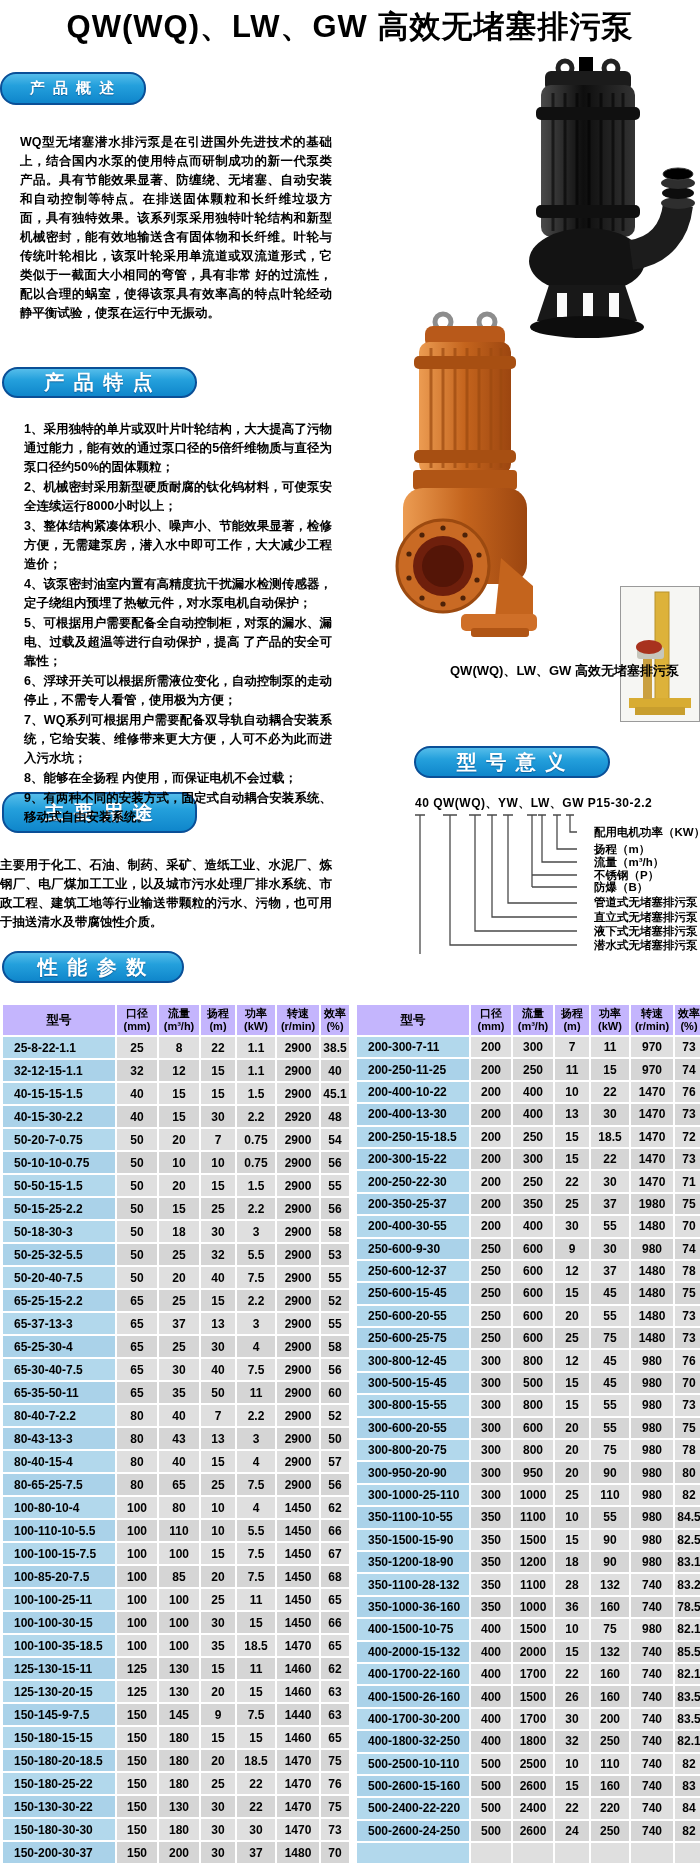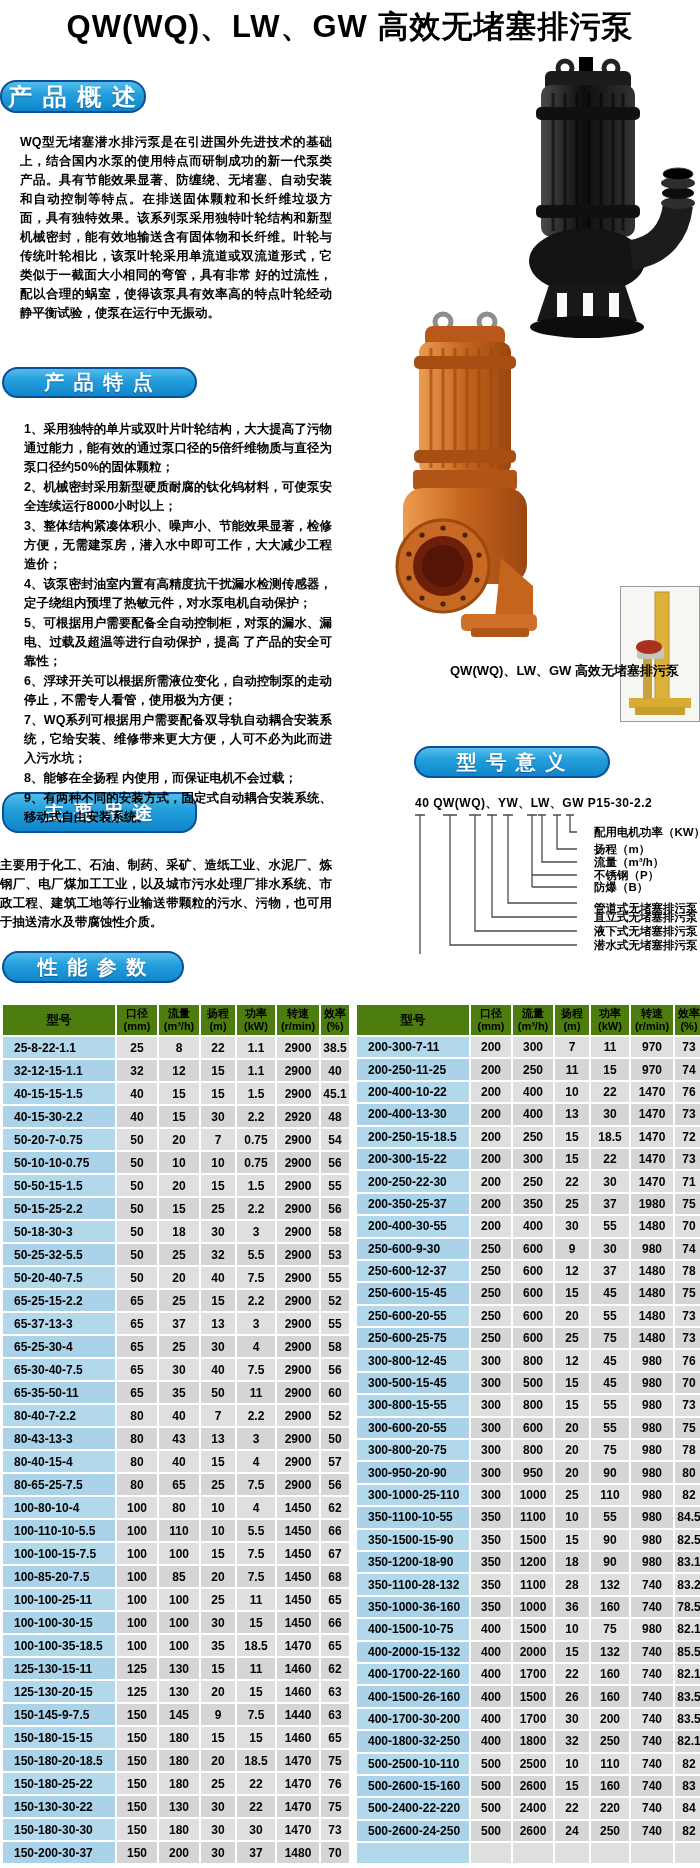--- a/index.html
+++ b/index.html
@@ -24,38 +24,38 @@
   .frame-box{position:absolute;border:1px solid #9a9a9a;background:#f6f6f3;box-sizing:border-box;}
 
   .pump-caption{position:absolute;font-size:13px;font-weight:bold;white-space:nowrap;}
 
   .model-code{position:absolute;font-size:12px;font-weight:bold;letter-spacing:.5px;white-space:nowrap;}
   .diagram-svg{position:absolute;left:395px;top:792px;}
   .diag-label{position:absolute;left:578px;font-size:11.5px;font-weight:bold;line-height:13px;white-space:nowrap;padding-left:16px;}
 
   .tables-wrap{position:absolute;left:1px;top:1003px;width:700px;display:flex;gap:4px;}
   table.perf{border-collapse:collapse;table-layout:fixed;width:348px;}
-  .perf th{background:#4d7c0f;border:2px solid #fff;font-size:11px;font-weight:bold;
+  .perf th{background:#c4b5fd;border:2px solid #fff;font-size:11px;font-weight:bold;
     height:30px;padding:0;text-align:center;line-height:13px;}
-  .perf th.model{background:#4d7c0f;font-size:12.5px;}
+  .perf th.model{background:#c4b5fd;font-size:12.5px;}
   .perf th span{display:block;}
   .perf td{border:2px solid #fff;height:20.4px;font-size:12px;font-weight:bold;padding:0;overflow:hidden;white-space:nowrap;}
   .perf td.model{background:#b2d8ec;text-align:left;padding-left:11px;}
   .perf td.val{background:#dfdfdf;text-align:center;}
   .perf tbody tr:nth-child(even) td.val{background:#d5d5d5;}
   .perf tbody tr:nth-child(even) td.model{background:#aad2e9;}
 </style>
 </head>
 <body>
 
 <div id="page">
 
   <div class="page-title">QW(WQ)、LW、GW 高效无堵塞排污泵</div>
 
-  <div class="section-btn" style="left:0;top:80px;width:146px;height:33px;font-size:24px;">产 品 概 述</div>
+  <div class="section-btn" style="left:0;top:72px;width:146px;height:33px;font-size:15px;">产 品 概 述</div>
   <div class="section-btn" style="left:2px;top:367px;width:195px;height:31px;">产 品 特 点</div>
   <div class="section-btn" style="left:414px;top:746px;width:196px;height:32px;">型 号 意 义</div>
   <div class="section-btn" style="left:2px;top:792px;width:195px;height:41px;">主 要 用 途</div>
   <div class="section-btn" style="left:2px;top:951px;width:182px;height:32px;">性 能 参 数</div>
 
   <div class="body-text" style="left:0;top:133px;width:312px;padding-left:20px;">WQ型无堵塞潜水排污泵是在引进国外先进技术的基础上，结合国内水泵的使用特点而研制成功的新一代泵类产品。具有节能效果显著、防缠绕、无堵塞、自动安装和自动控制等特点。在排送固体颗粒和长纤维垃圾方面，具有独特效果。该系列泵采用独特叶轮结构和新型机械密封，能有效地输送含有固体物和长纤维。叶轮与传统叶轮相比，该泵叶轮采用单流道或双流道形式，它类似于一截面大小相同的弯管，具有非常 好的过流性，配以合理的蜗室，使得该泵具有效率高的特点叶轮经动静平衡试验，使泵在运行中无振动。</div>
 
   <div class="pump-figure" style="left:495px;top:55px;width:205px;height:300px;">
     <svg width="205" height="300" viewBox="0 0 205 300">
       <defs>
@@ -181,21 +181,21 @@
       <path d="M147,23 V70 H182"></path>
       <path d="M162,23 V57 H182"></path>
       <path d="M175,23 V40 H182"></path>
     </g>
   </svg>
   <div class="diag-label" style="top:826px;">配用电机功率（KW）</div>
   <div class="diag-label" style="top:843px;">扬程（m）</div>
   <div class="diag-label" style="top:856px;">流量（m³/h）</div>
   <div class="diag-label" style="top:869px;">不锈钢（P）</div>
   <div class="diag-label" style="top:881px;">防爆（B）</div>
-  <div class="diag-label" style="top:896px;margin-top:6px;">管道式无堵塞排污泵</div>
+  <div class="diag-label" style="top:896px;">管道式无堵塞排污泵</div>
   <div class="diag-label" style="top:911px;">直立式无堵塞排污泵</div>
   <div class="diag-label" style="top:925px;">液下式无堵塞排污泵</div>
   <div class="diag-label" style="top:939px;">潜水式无堵塞排污泵</div>
 
   <div class="body-text" style="left:0;top:856px;width:332px;">主要用于化工、石油、制药、采矿、造纸工业、水泥厂、炼钢厂、电厂煤加工工业，以及城市污水处理厂排水系统、市政工程、建筑工地等行业输送带颗粒的污水、污物，也可用于抽送清水及带腐蚀性介质。</div>
 
   <div class="tables-wrap">
     <table class="perf">
       <colgroup>
           <col style="width:114px">

